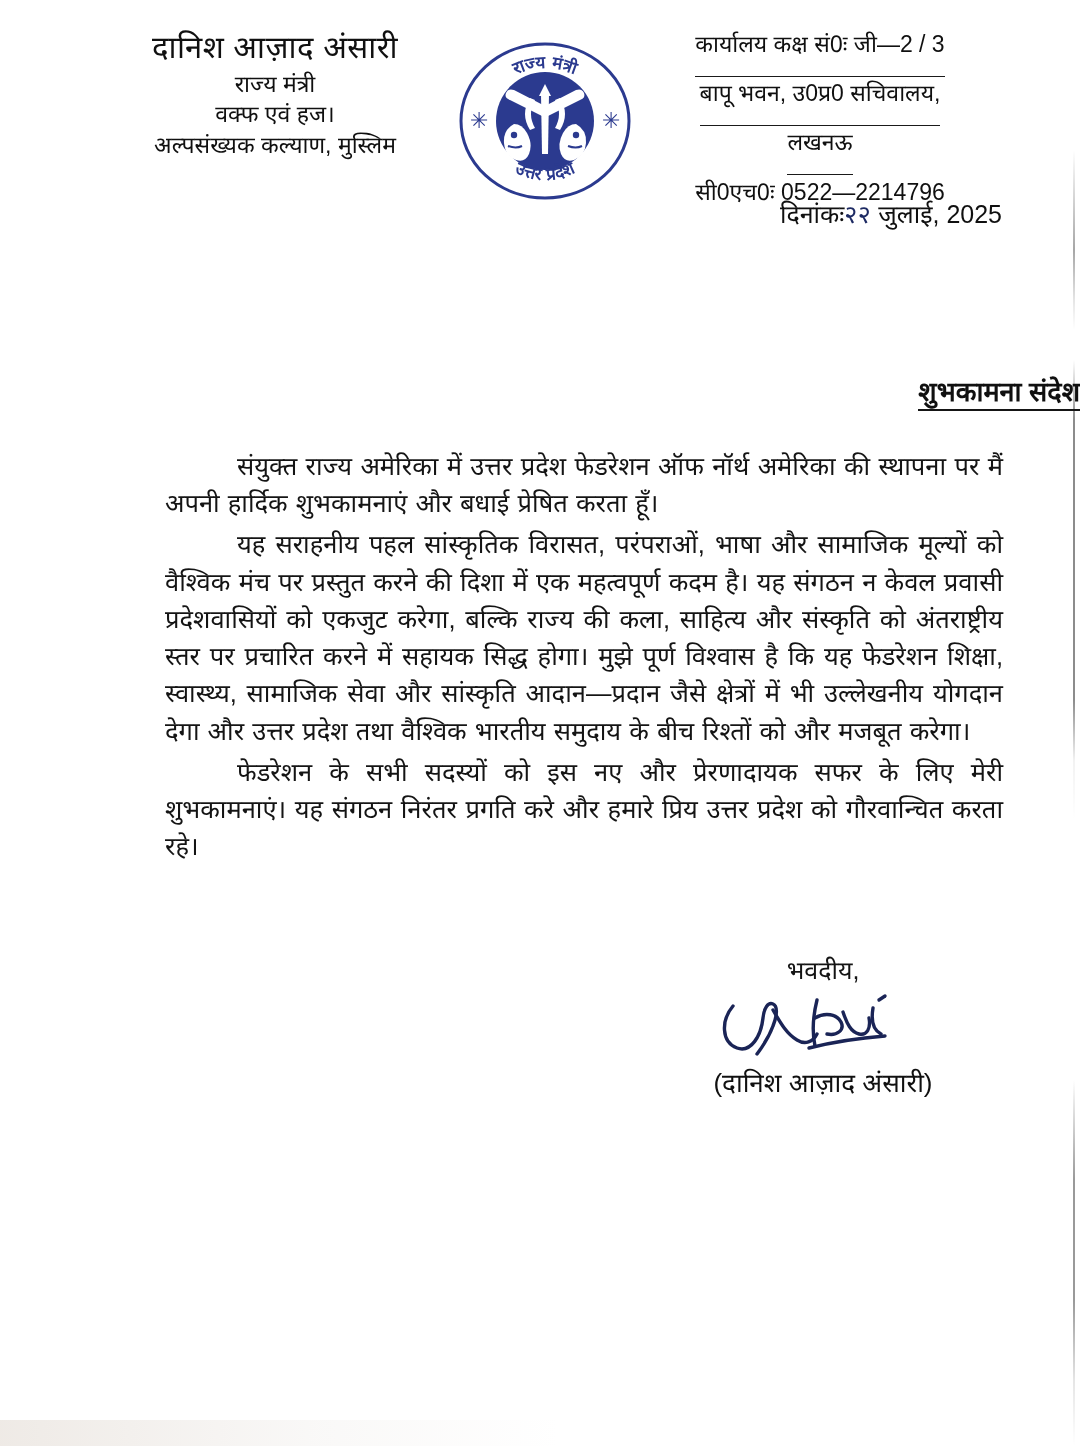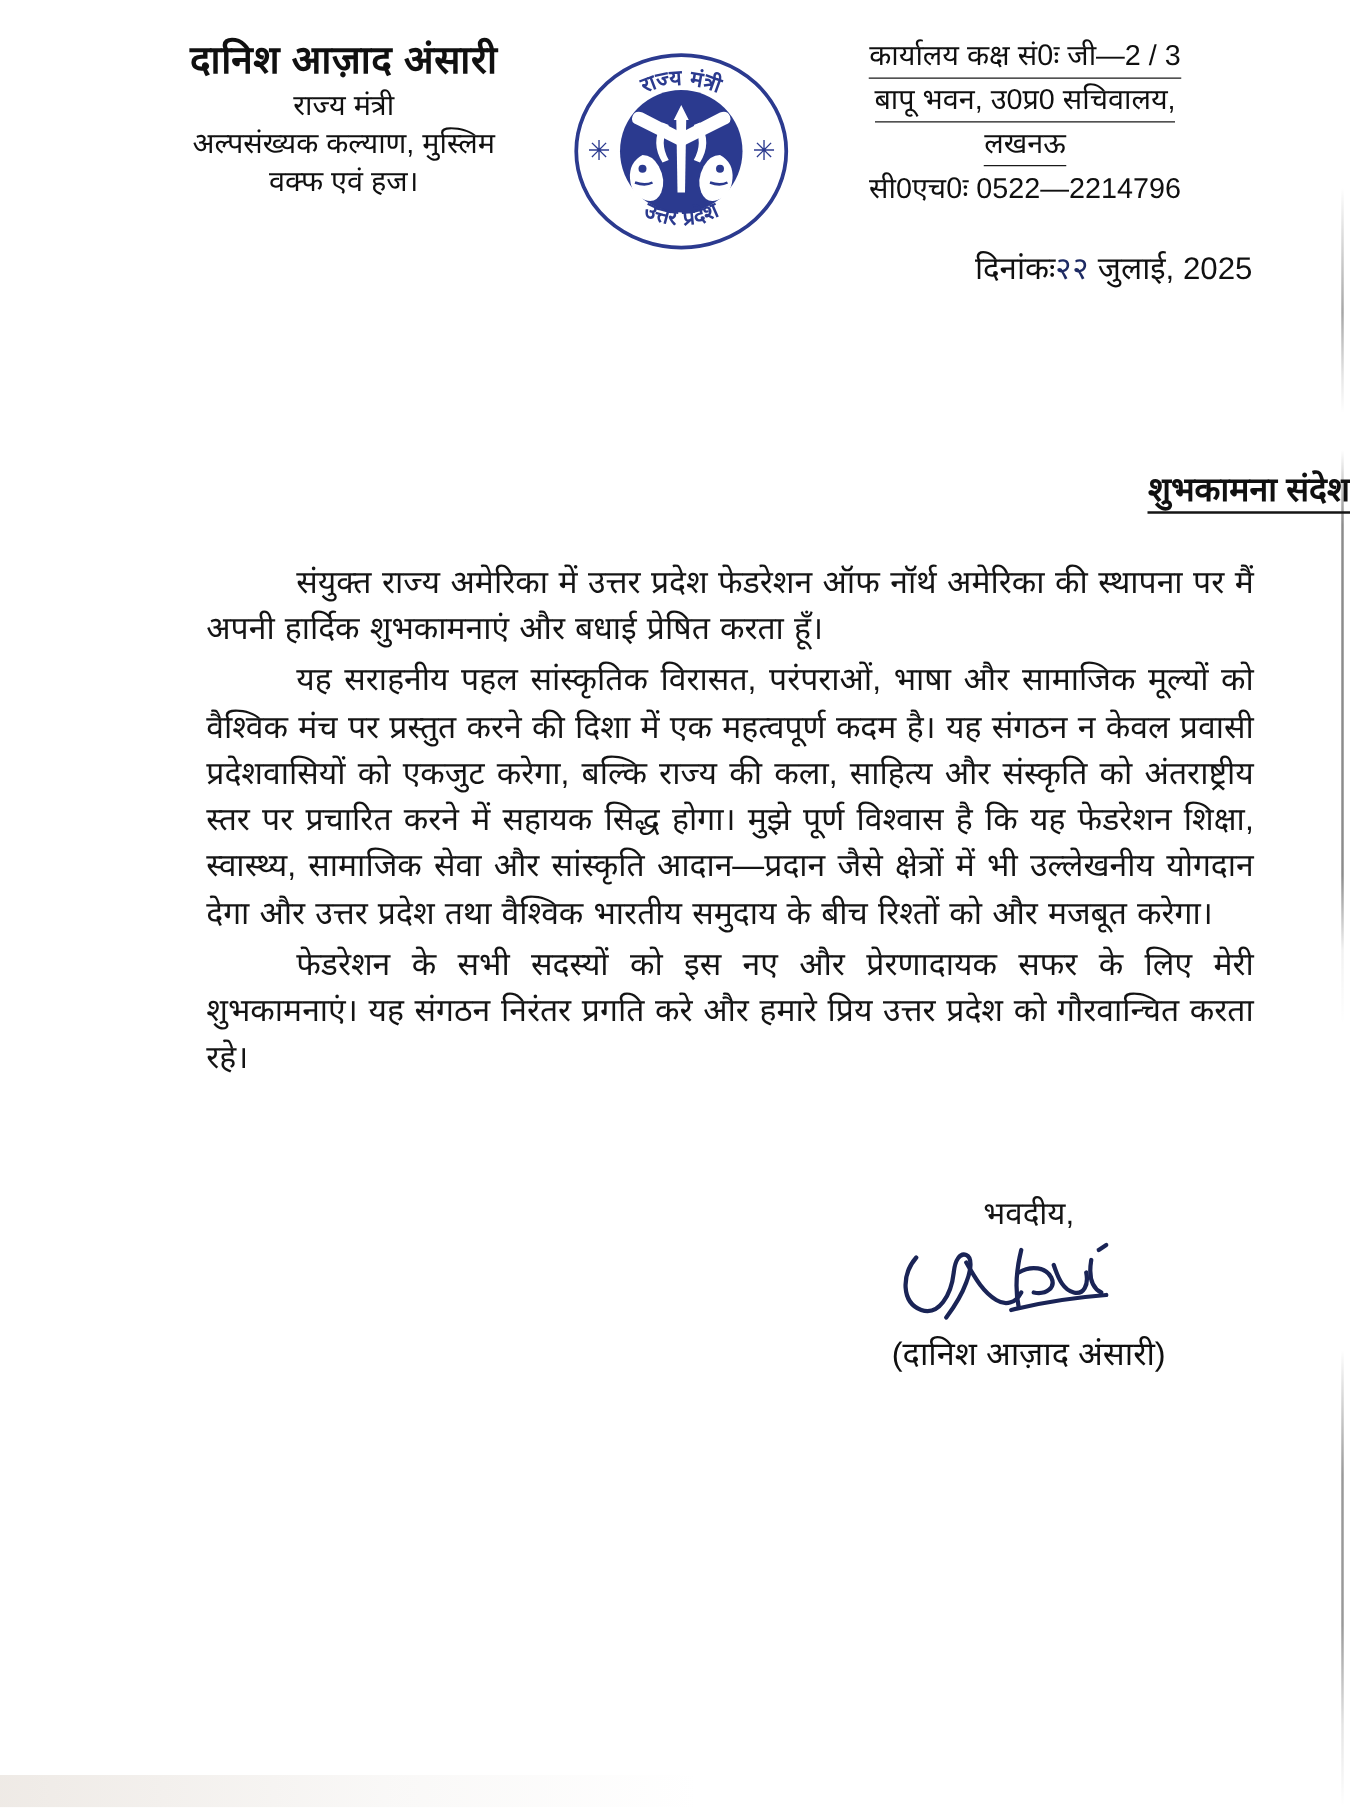--- a/index.html
+++ b/index.html
@@ -68,21 +68,21 @@
   .hdr-left {
     position: absolute;
     left: 95px;
     top: 10px;
     width: 360px;
     text-align: center;
     line-height: 1.28;
   }
   .minister-name {
     font-size: 31px;
-    font-weight: 700;
+    font-weight: 400;
     letter-spacing: 0.5px;
     color: #101010;
   }
   .minister-role {
     font-size: 23px;
     font-weight: 400;
     margin-top: 2px;
     color: #101010;
   }
   .minister-dept {
@@ -112,21 +112,21 @@
     line-height: 1.30;
     color: #101010;
   }
   .addr-line {
     font-size: 23px;
     white-space: nowrap;
   }
   .addr-line.u {
     border-bottom: 1.6px solid #1a1a1a;
     display: inline-block;
-    padding-bottom: 2px;
+    padding-bottom: 16px;
   }
   .addr-row { margin-bottom: 2px; }
   .phone-line {
     font-size: 23px;
     white-space: nowrap;
     margin-top: 3px;
   }
 
   
   .date-row {
@@ -210,22 +210,22 @@
 <div class="page">
 
   <div class="scan-edge"></div>
   <div class="scan-smudge"></div>
 
   <div class="header">
 
     <div class="hdr-left">
       <div class="minister-name">दानिश आज़ाद अंसारी</div>
       <div class="minister-role">राज्य मंत्री</div>
+      <div class="minister-dept">वक्फ एवं हज।</div>
       <div class="minister-dept">अल्पसंख्यक कल्याण, मुस्लिम</div>
-      <div class="minister-dept">वक्फ एवं हज।</div>
     </div>
 
     <div class="emblem-wrap">
       <svg width="186" height="186" viewBox="0 0 186 186" xmlns="http://www.w3.org/2000/svg">
         <defs>
           <path id="arcTop" d="M 30 100 A 63 58 0 0 1 156 100" fill="none"></path>
           <path id="arcBot" d="M 34 100 A 59 54 0 0 0 152 100" fill="none"></path>
         </defs>
 
         <ellipse cx="93" cy="95" rx="84" ry="77" fill="#ffffff" stroke="#2b3a8f" stroke-width="3"></ellipse>

